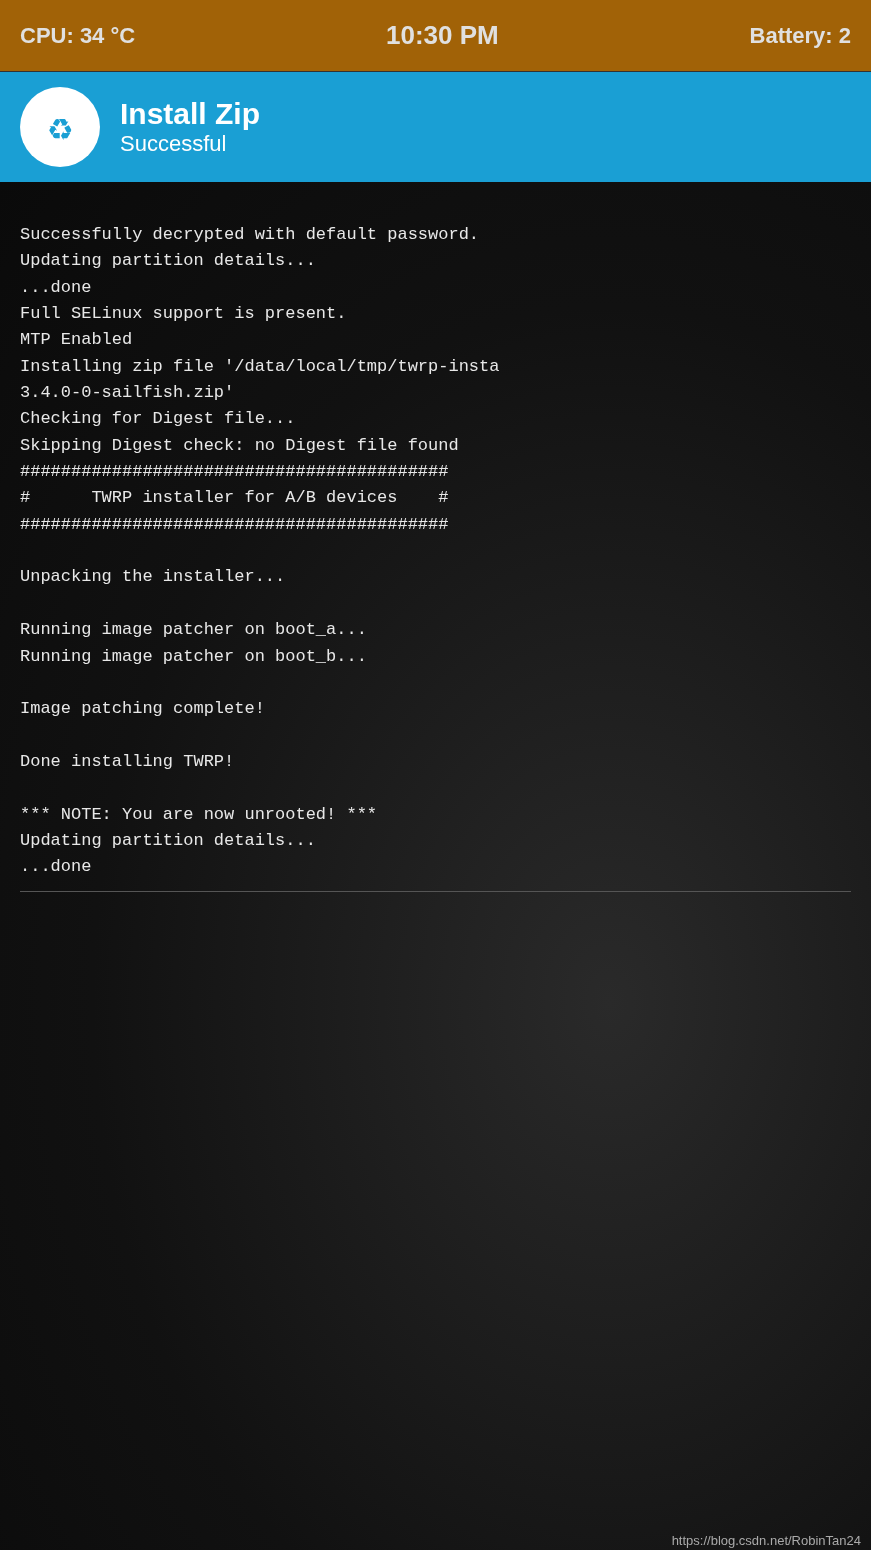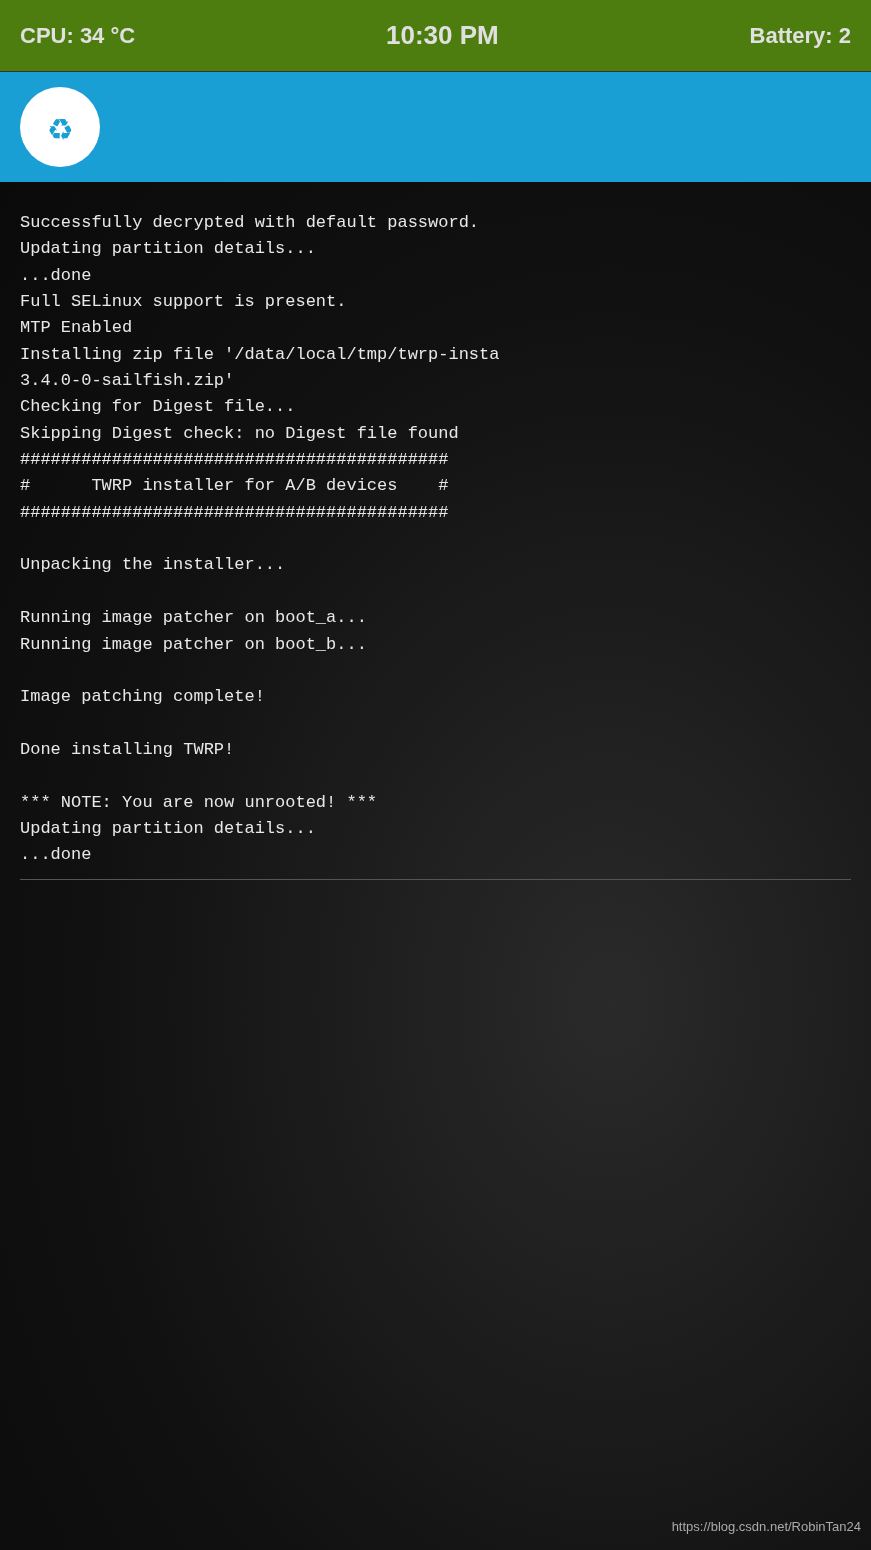--- a/index.html
+++ b/index.html
@@ -10,21 +10,21 @@
       background: #1a1a1a;
       font-family: 'Courier New', Courier, monospace;
       overflow: hidden;
       position: relative;
     }
 
     
     #status-bar {
       width: 100%;
       height: 72px;
-      background: #4d7c0f;
+      background: #a16207;
       display: flex;
       align-items: center;
       justify-content: space-between;
       padding: 0 20px;
       border-bottom: 1px solid #333;
     }
 
     #status-bar .cpu-temp {
       color: #e0e0e0;
       font-size: 22px;
@@ -82,21 +82,21 @@
 
     #header-subtitle {
       color: white;
       font-size: 22px;
       font-family: Arial, sans-serif;
     }
 
     
     #terminal {
       width: 100%;
-      padding: 28px 20px 20px 20px;
+      padding: 40px 20px 20px 20px;
       background: transparent;
       position: relative;
     }
 
     #terminal pre {
       color: #e8e8e8;
       font-size: 17px;
       line-height: 1.55;
       font-family: 'Courier New', Courier, monospace;
       white-space: pre-wrap;
@@ -107,21 +107,21 @@
     #divider {
       width: 100%;
       height: 1px;
       background: #555;
       margin-top: 10px;
     }
 
     
     #watermark {
       position: absolute;
-      bottom: 16px;
+      bottom: 2px;
       right: 10px;
       color: #aaa;
       font-size: 13px;
       font-family: Arial, sans-serif;
     }
 
     
     #bg-overlay {
       position: absolute;
       top: 182px;
@@ -143,20 +143,24 @@
 <div id="status-bar">
   <span class="cpu-temp">CPU: 34 °C</span>
   <span class="time">10:30 PM</span>
   <span class="battery">Battery: 2</span>
 </div>
 
 <div id="header-bar">
   <div id="header-icon">
 
     <span style="font-size: 40px; color: #1a9fd4;">♻</span>
+  </div>
+  <div id="header-text">
+    <span id="header-title">Install Zip</span>
+    <span id="header-subtitle">Successful</span>
   </div>
 </div>
 
 <div id="bg-overlay"></div>
 
 <div id="terminal">
   <pre>Successfully decrypted with default password.
 Updating partition details...
 ...done
 Full SELinux support is present.

